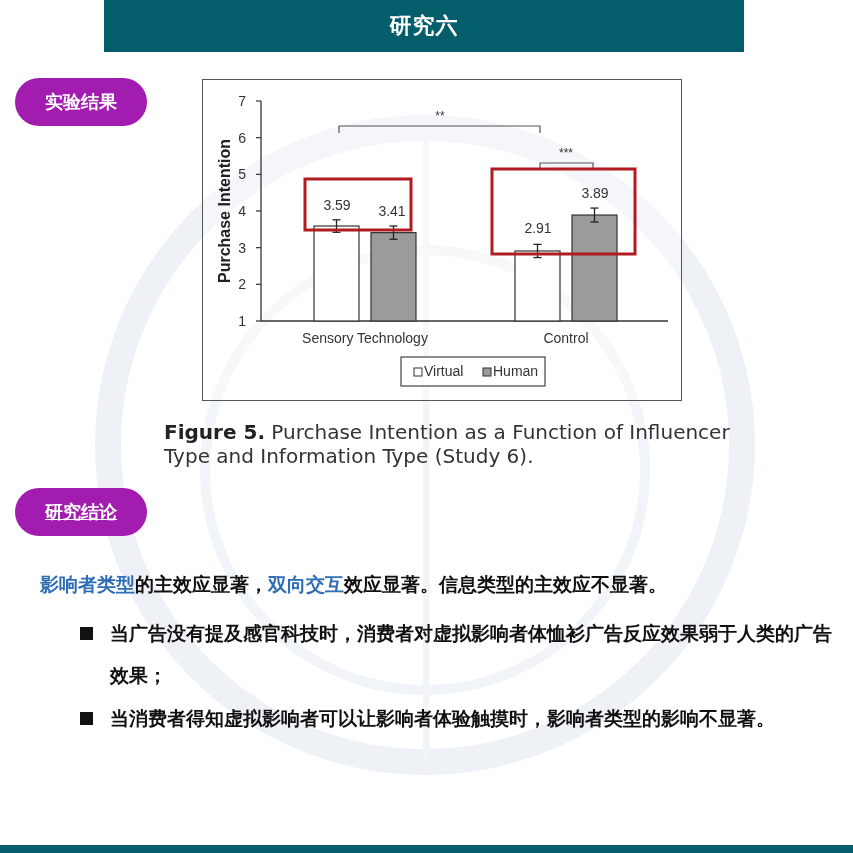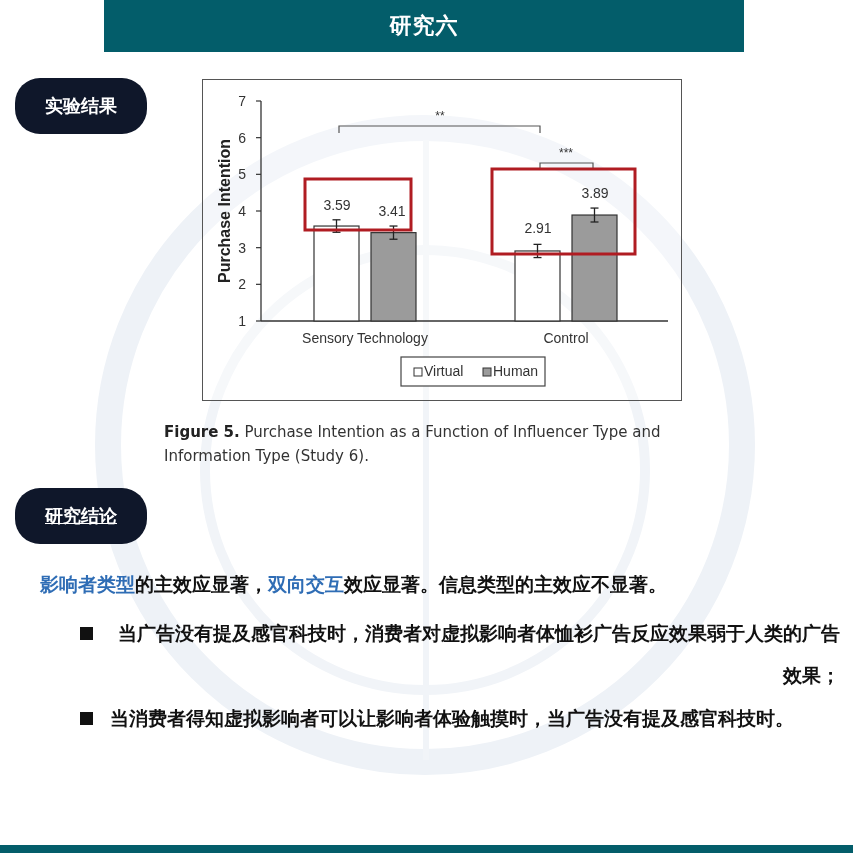--- a/index.html
+++ b/index.html
@@ -21,32 +21,32 @@
   .watermark-vline {
     position: absolute; left: 423px; top: 140px; width: 6px; height: 620px;
     background: #f1f4f8; pointer-events: none;
   }
   .header-bar {
     position: absolute; left: 104px; top: 0; width: 640px; height: 52px;
     background: #035d6a; color: #fff; display: flex; align-items: center; justify-content: center;
   }
   .header-title { font-size: 22px; font-weight: bold; letter-spacing: 1px; }
   .pill {
-    position: absolute; left: 15px; width: 132px; height: 56px; border-radius: 25px;
-    background: #0f172a; color: #fff; display: flex; align-items: center; justify-content: center;
+    position: absolute; left: 15px; width: 132px; height: 48px; border-radius: 25px;
+    background: #a21caf; color: #fff; display: flex; align-items: center; justify-content: center;
     font-size: 18px; font-weight: bold;
   }
   .chart-frame {
     position: absolute; left: 202px; top: 79px; width: 480px; height: 322px;
     border: 1.5px solid #555; box-sizing: border-box; background: rgba(255,255,255,0.35);
   }
   .chart-svg { position: absolute; left: 202px; top: 79px; }
   .caption {
     position: absolute; left: 164px; top: 420px; width: 580px;
-    font-family: "DejaVu Sans", sans-serif; font-size: 15px; line-height: 24px; color: #333;
+    font-family: "DejaVu Sans", sans-serif; font-size: 20px; line-height: 24px; color: #333;
   }
   .caption b { color: #222; }
   .concl-main {
     position: absolute; left: 40px; top: 572px; width: 800px;
     font-size: 19px; font-weight: bold; color: #111; white-space: nowrap;
   }
   .hl { color: #2f6db5; }
   .bullet {
     position: absolute; left: 80px; width: 760px; font-size: 19px; font-weight: bold; color: #111;
     line-height: 42px;
@@ -129,22 +129,22 @@
 <div class="caption">
   <b>Figure 5.</b><span> Purchase Intention as a Function of Influencer Type and Information Type (Study 6).</span>
 </div>
 
 <div class="pill" style="top:488px;text-decoration:underline;">研究结论</div>
 
 <div class="concl-main">
   <span class="hl">影响者类型</span><span>的主效应显著，</span><span class="hl">双向交互</span><span>效应显著。信息类型的主效应不显著。</span>
 </div>
 
-<div class="bullet" style="top:612px;text-align:right;">
+<div class="bullet" style="top:612px;">
   <span class="bullet-mark"></span>
   <span class="bullet-text">当广告没有提及感官科技时，消费者对虚拟影响者体恤衫广告反应效果弱于人类的广告效果；</span>
 </div>
 <div class="bullet" style="top:697px;">
   <span class="bullet-mark"></span>
-  <span class="bullet-text">当消费者得知虚拟影响者可以让影响者体验触摸时，当广告没有提及感官科技时。</span>
+  <span class="bullet-text">当消费者得知虚拟影响者可以让影响者体验触摸时，影响者类型的影响不显著。</span>
 </div>
 
 <div class="bottom-bar"></div>
 
 </body></html>

